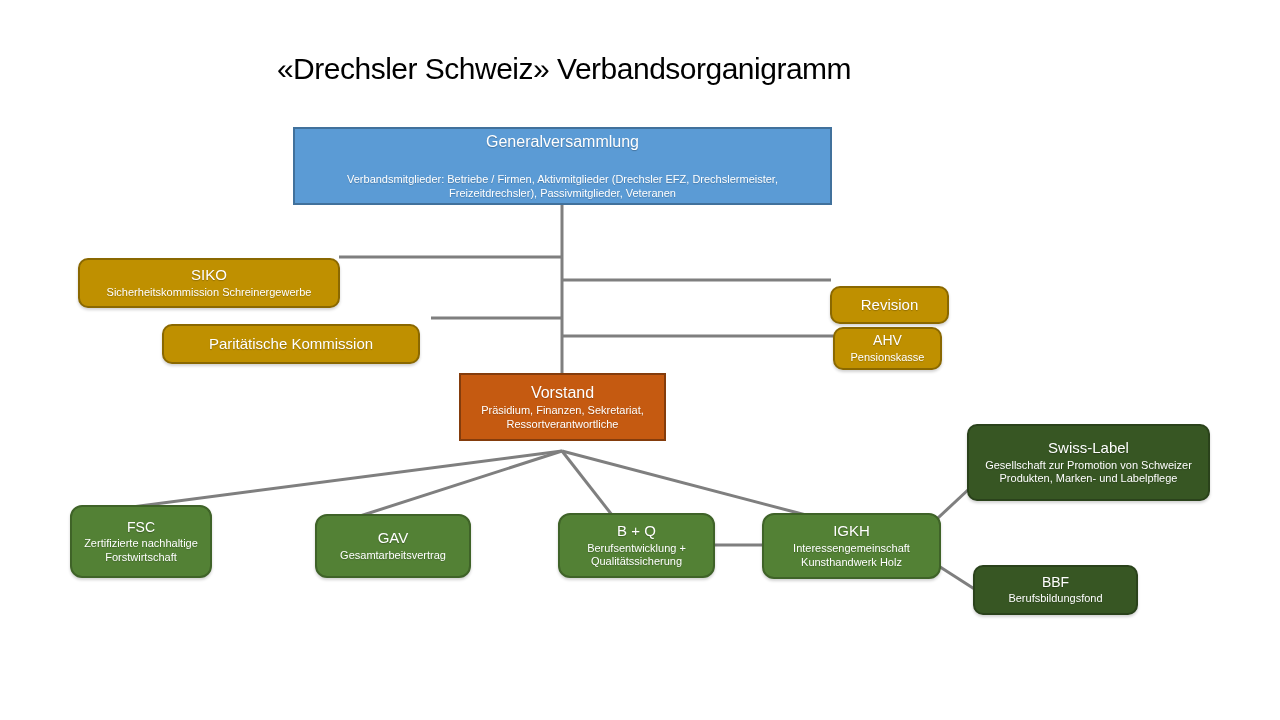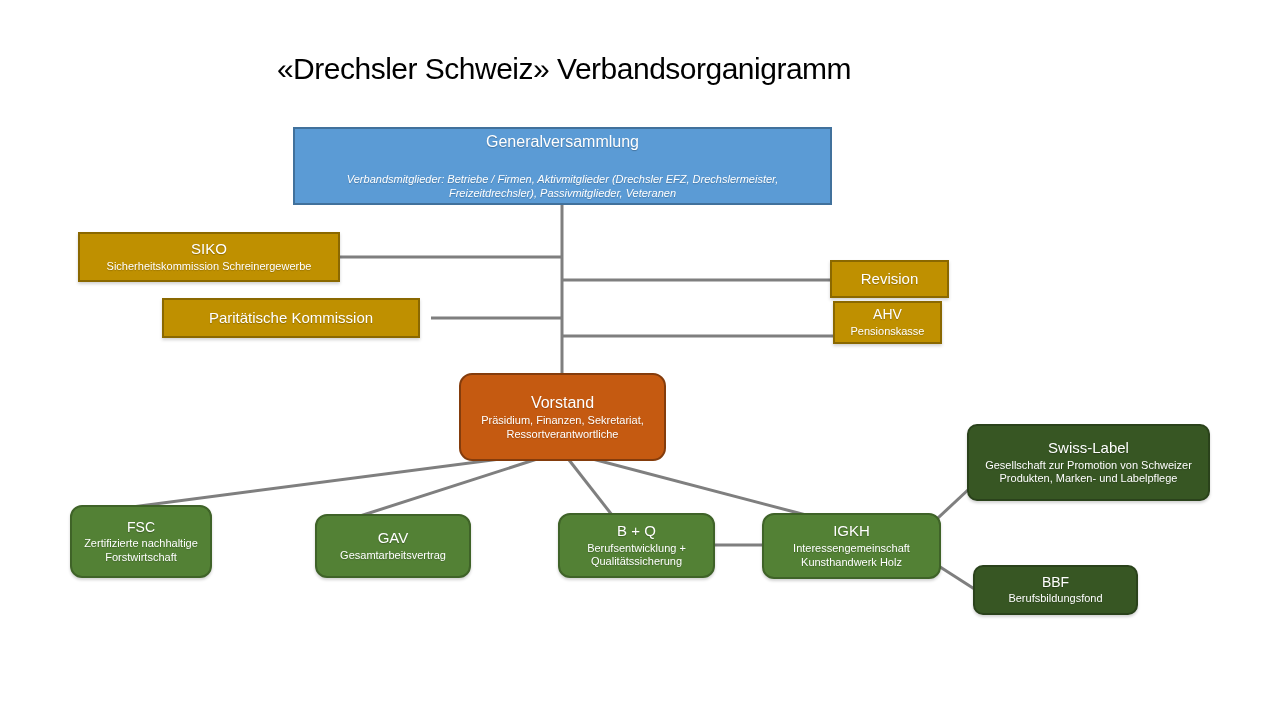--- a/index.html
+++ b/index.html
@@ -58,49 +58,50 @@
     margin-top: 1px;
     text-shadow: 0 1px 1px rgba(0,0,0,0.2);
   }
   .blue {
     background: var(--c-blue, #5B9BD5);
     border: 2px solid var(--c-blue-border, #41719C);
   }
   .gold {
     background: var(--c-gold, #BF9000);
     border: 2px solid var(--c-gold-border, #8A6800);
-    border-radius: 0;
+    border-radius: 10px;
     box-shadow: 0 2px 3px rgba(0,0,0,0.18);
+    margin-top: 26px;
   }
   .orange {
     background: var(--c-orange, #C55A11);
     border: 2px solid var(--c-orange-border, #843C0C);
   }
   .green {
     background: var(--c-green, #538135);
     border: 2px solid var(--c-green-border, #3F6328);
     border-radius: 12px;
     box-shadow: 0 2px 3px rgba(0,0,0,0.18);
   }
   .darkgreen {
     background: var(--c-dark-green, #375623);
     border: 2px solid var(--c-dark-green-border, #2A421B);
     border-radius: 10px;
     box-shadow: 0 2px 3px rgba(0,0,0,0.18);
   }
   
   .n-general  { left: 293px; top: 127px; width: 539px; height: 78px; }
   .n-general .node-title { font-size: 16px; }
-  .n-general .node-sub { padding: 0 12px; margin-top: 21px; font-style: italic; }
+  .n-general .node-sub { padding: 0 12px; margin-top: 21px; }
   .n-siko     { left: 78px;  top: 232px; width: 262px; height: 50px; }
   .n-pk       { left: 162px; top: 298px; width: 258px; height: 40px; }
   .n-revision { left: 830px; top: 260px; width: 119px; height: 38px; }
   .n-ahv      { left: 833px; top: 301px; width: 109px; height: 43px; }
   .n-ahv .node-title { font-size: 14px; }
-  .n-vorstand { left: 459px; top: 373px; width: 207px; height: 88px; border-radius: 13px; }
+  .n-vorstand { left: 459px; top: 373px; width: 207px; height: 68px; }
   .n-vorstand .node-title { font-size: 16px; }
   .n-fsc      { left: 70px;  top: 505px; width: 142px; height: 73px; }
   .n-fsc .node-title { font-size: 14px; }
   .n-gav      { left: 315px; top: 514px; width: 156px; height: 64px; justify-content: center; }
   .n-bq       { left: 558px; top: 513px; width: 157px; height: 65px; }
   .n-igkh     { left: 762px; top: 513px; width: 179px; height: 66px; }
   .n-swiss    { left: 967px; top: 424px; width: 243px; height: 77px; }
   .n-bbf      { left: 973px; top: 565px; width: 165px; height: 50px; }
   .n-bbf .node-title { font-size: 14px; }
 </style>

